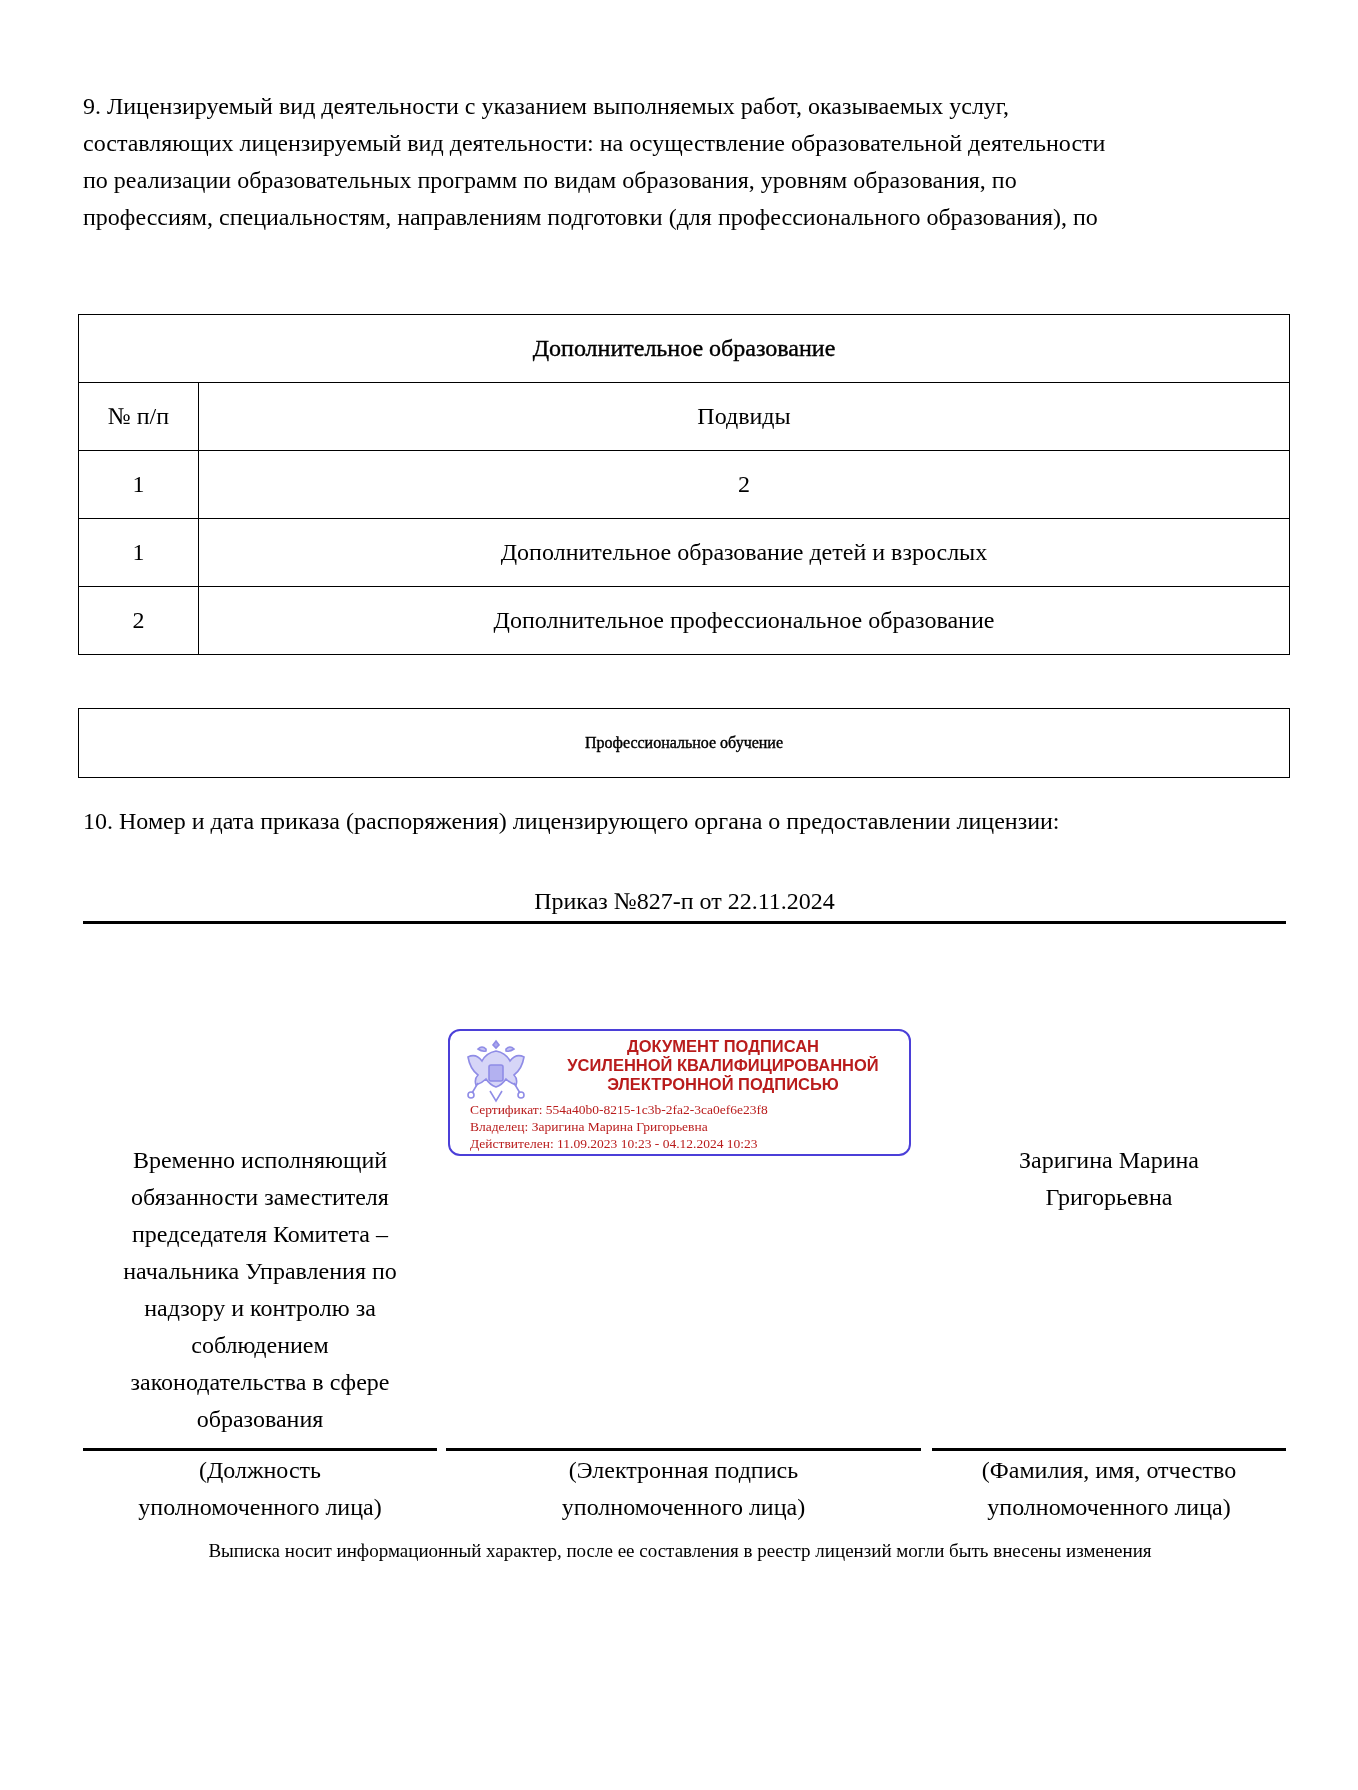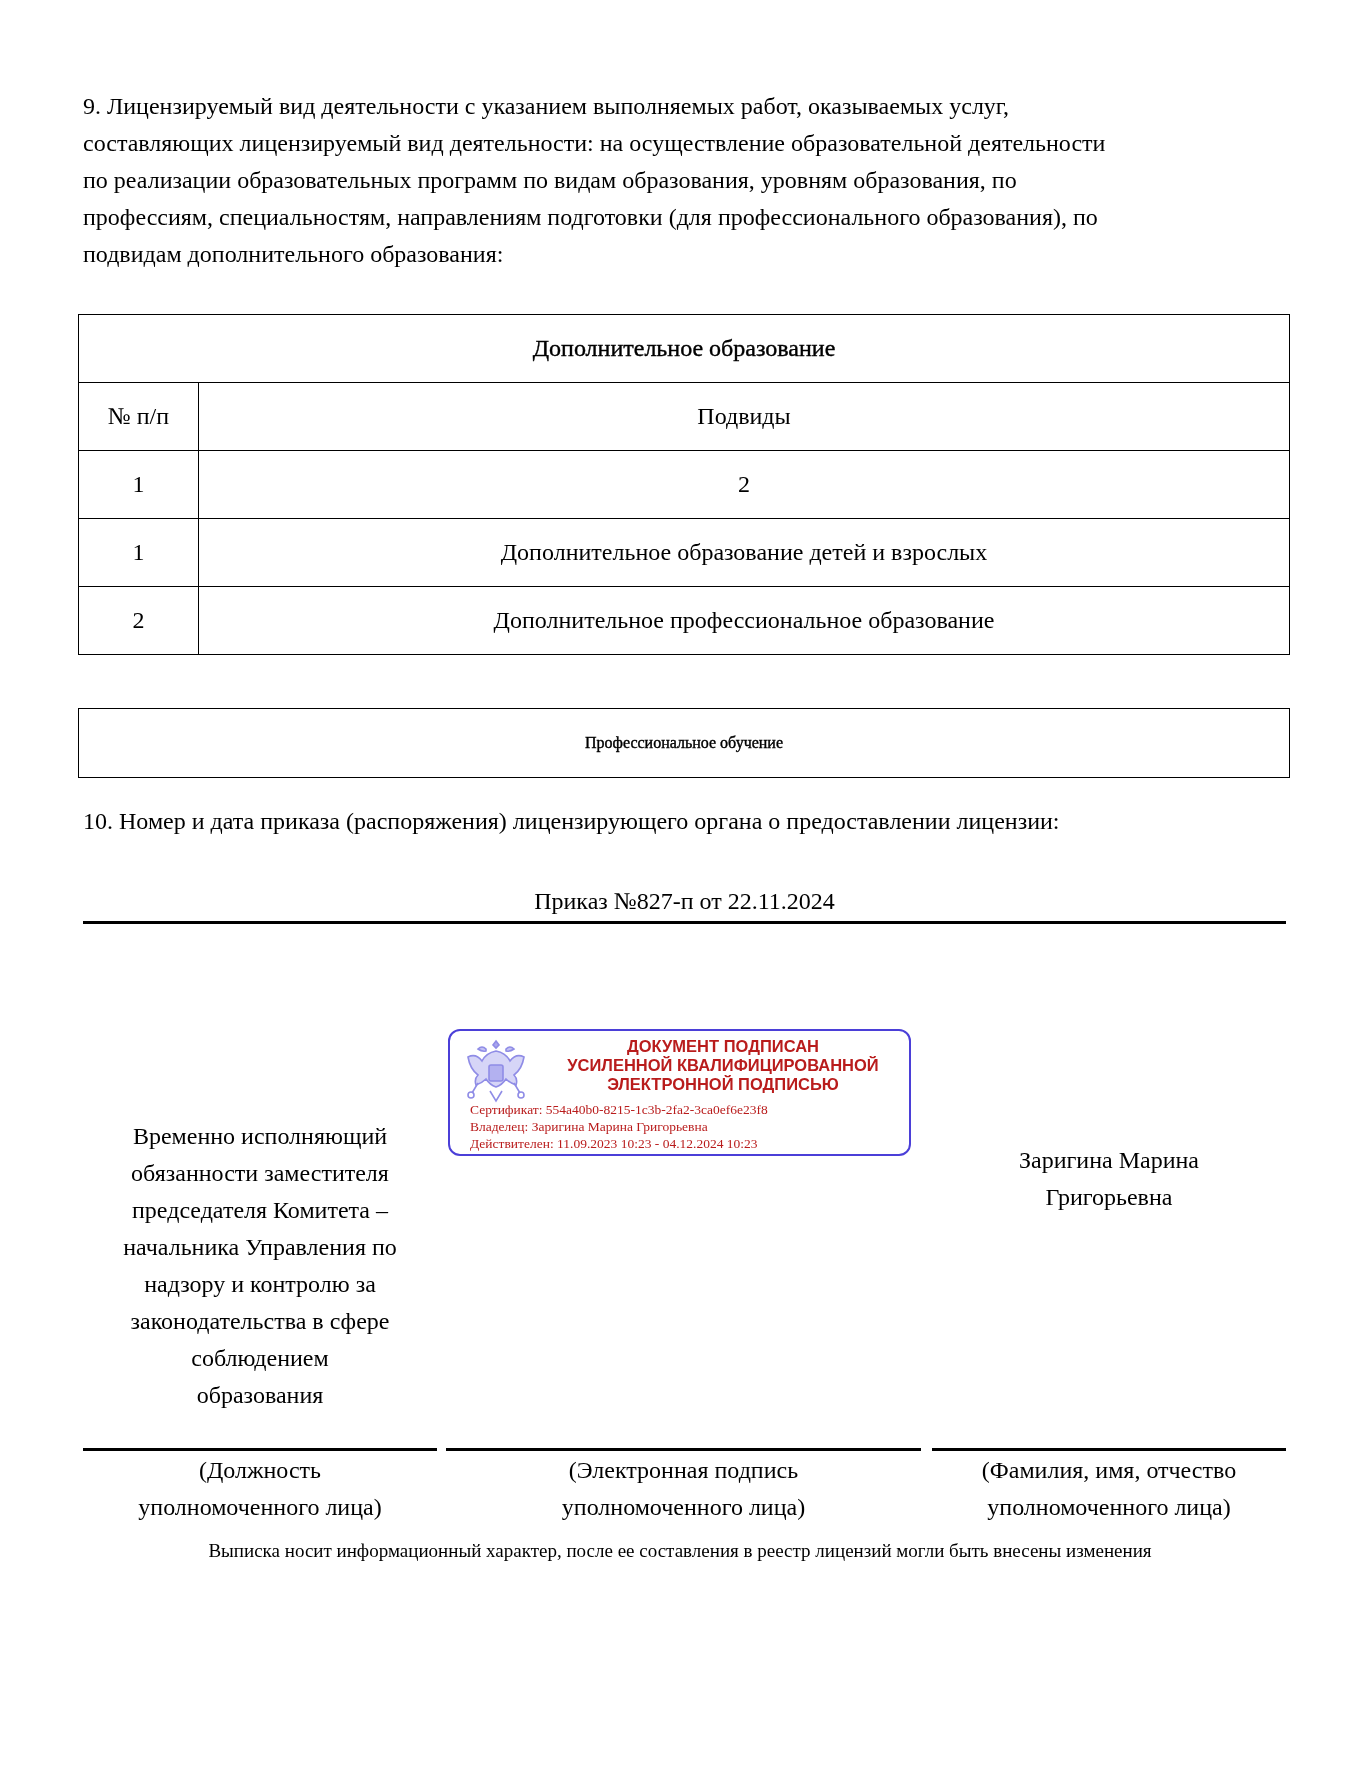--- a/index.html
+++ b/index.html
@@ -36,21 +36,20 @@
   .note { left:60px; top:1540px; width:1240px; text-align:center; font-size:19px; white-space:nowrap; }
 </style>
 </head>
 <body>
 
 <div class="abs para">
   <span>9. Лицензируемый вид деятельности с указанием выполняемых работ, оказываемых услуг,</span>
   <span>составляющих лицензируемый вид деятельности: на осуществление образовательной деятельности</span>
   <span>по реализации образовательных программ по видам образования, уровням образования, по</span>
   <span>профессиям, специальностям, направлениям подготовки (для профессионального образования), по</span>
-  <span>подвидам дополнительного образования:</span>
 </div>
 
 <table class="t1">
   <tbody>
       <tr>
     <td colspan="2" class="head">Дополнительное образование</td>
   </tr>
   <tr>
     <td class="num">№ п/п</td>
     <td>Подвиды</td>
@@ -97,28 +96,28 @@
     <div>УСИЛЕННОЙ КВАЛИФИЦИРОВАННОЙ</div>
     <div>ЭЛЕКТРОННОЙ ПОДПИСЬЮ</div>
   </div>
   <div class="info">
     <div>Сертификат: 554a40b0-8215-1c3b-2fa2-3ca0ef6e23f8</div>
     <div>Владелец: Заригина Марина Григорьевна</div>
     <div>Действителен: 11.09.2023 10:23 - 04.12.2024 10:23</div>
   </div>
 </div>
 
-<div class="col" style="left:83px; top:1118px; width:354px;">
+<div class="col" style="left:83px; top:1142px; width:354px;">
   <div>Временно исполняющий</div>
   <div>обязанности заместителя</div>
   <div>председателя Комитета –</div>
   <div>начальника Управления по</div>
   <div>надзору и контролю за</div>
+  <div>соблюдением</div>
   <div>законодательства в сфере</div>
-  <div>соблюдением</div>
   <div>образования</div>
 </div>
 
 <div class="col" style="left:932px; top:1142px; width:354px;">
   <div>Заригина Марина</div>
   <div>Григорьевна</div>
 </div>
 
 <div class="rule" style="left:83px; top:1448px; width:354px;"></div>
 <div class="rule" style="left:446px; top:1448px; width:475px;"></div>

